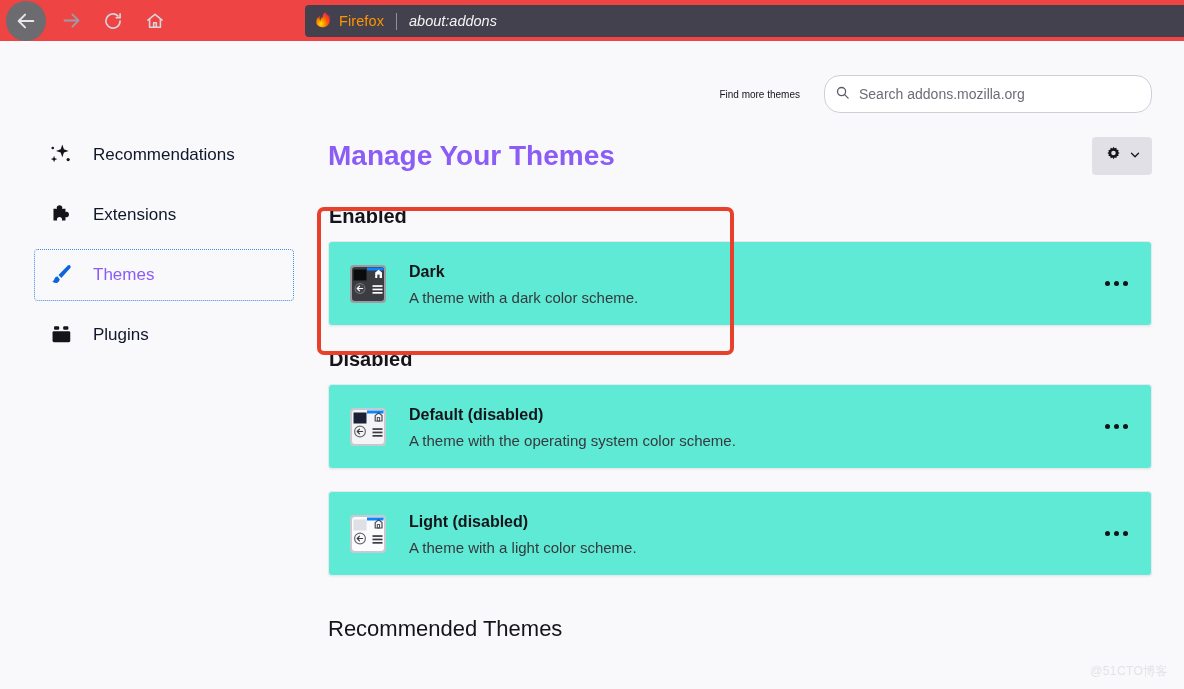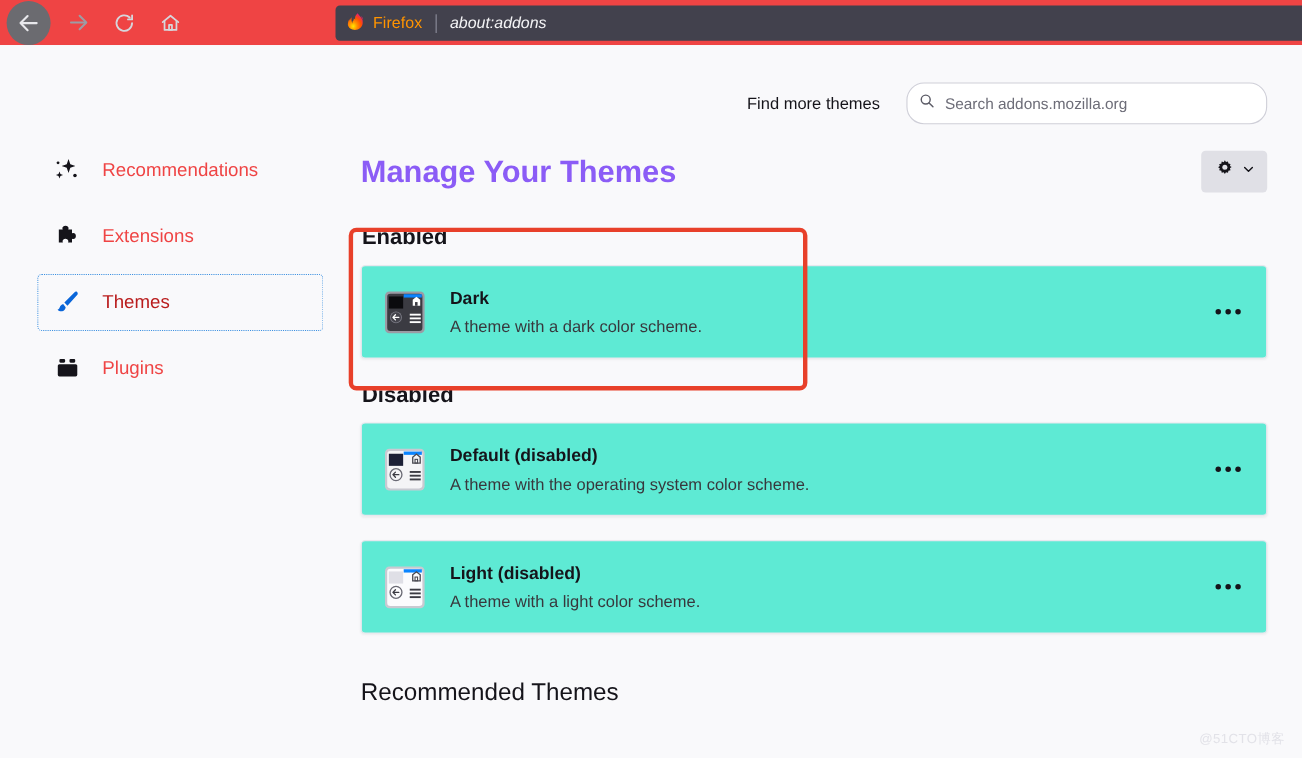--- a/index.html
+++ b/index.html
@@ -52,21 +52,21 @@
   .url-text { color: #f4f4f6; font-size: 14.5px; font-style: italic; }
 
   
   .page { position: absolute; left: 0; top: 41px; width: 1184px; height: 648px; background: #f9f9fb; }
 
   
   .search-row {
     position: absolute; right: 32px; top: 34px;
     display: flex; align-items: center; gap: 24px;
   }
-  .find-more { font-size: 15px; color: #15141a; white-space: nowrap; }
+  .find-more { font-size: 10px; color: #15141a; white-space: nowrap; }
   .search-box {
     width: 328px; height: 38px;
     background: #ffffff;
     border: 1px solid #cfcfd8;
     border-radius: 16px;
     display: flex; align-items: center;
     padding: 0 10px; gap: 9px;
   }
   .search-box input {
     border: none; outline: none; background: transparent;
@@ -75,24 +75,24 @@
   }
   .search-box input::placeholder { color: #6d6d78; }
 
   
   .sidebar { position: absolute; left: 0; top: 88px; width: 300px; }
   .side-item {
     display: flex; align-items: center; gap: 17px;
     height: 52px; margin: 0 6px 8px 34px;
     padding-left: 12px;
     border-radius: 4px;
-    color: #ef4444; font-size: 17px;
+    color: #0f172a; font-size: 17px;
   }
   .side-item .ico { width: 30px; height: 30px; display: flex; align-items: center; justify-content: center; }
-  .side-item.selected { color: #b91c1c; outline: 1.5px dotted #3a8fe0; outline-offset: -1px; }
+  .side-item.selected { color: #8b5cf6; outline: 1.5px dotted #3a8fe0; outline-offset: -1px; }
 
   
   .main { position: absolute; left: 328px; top: 88px; width: 824px; }
   .main-head { display: flex; align-items: center; justify-content: space-between; height: 54px; }
   .main-title { font-size: 28px; color: #8b5cf6; font-weight: 700; }
   .gear-btn {
     width: 60px; height: 38px;
     background: #e0e0e6; border-radius: 4px;
     display: flex; align-items: center; justify-content: center; gap: 6px;
   }

